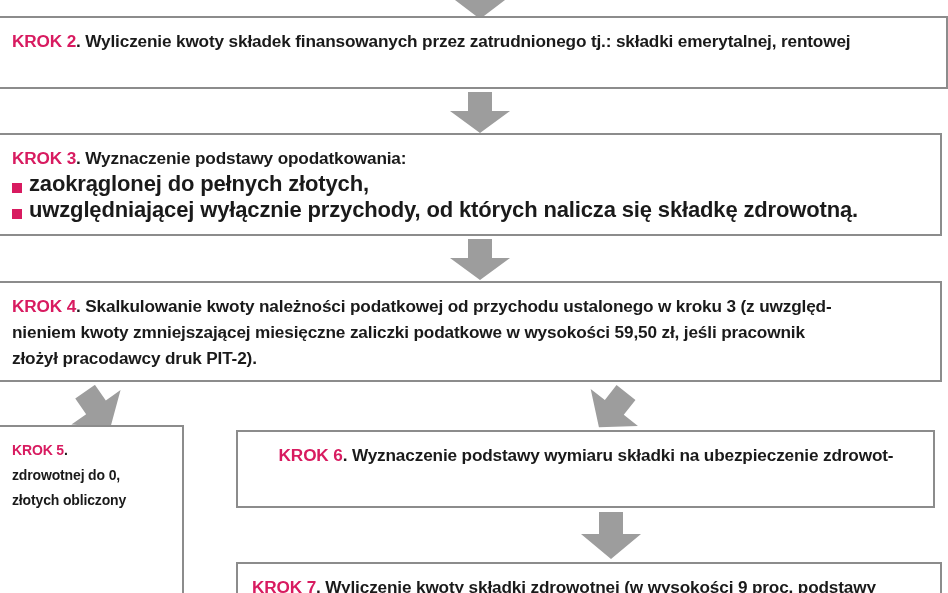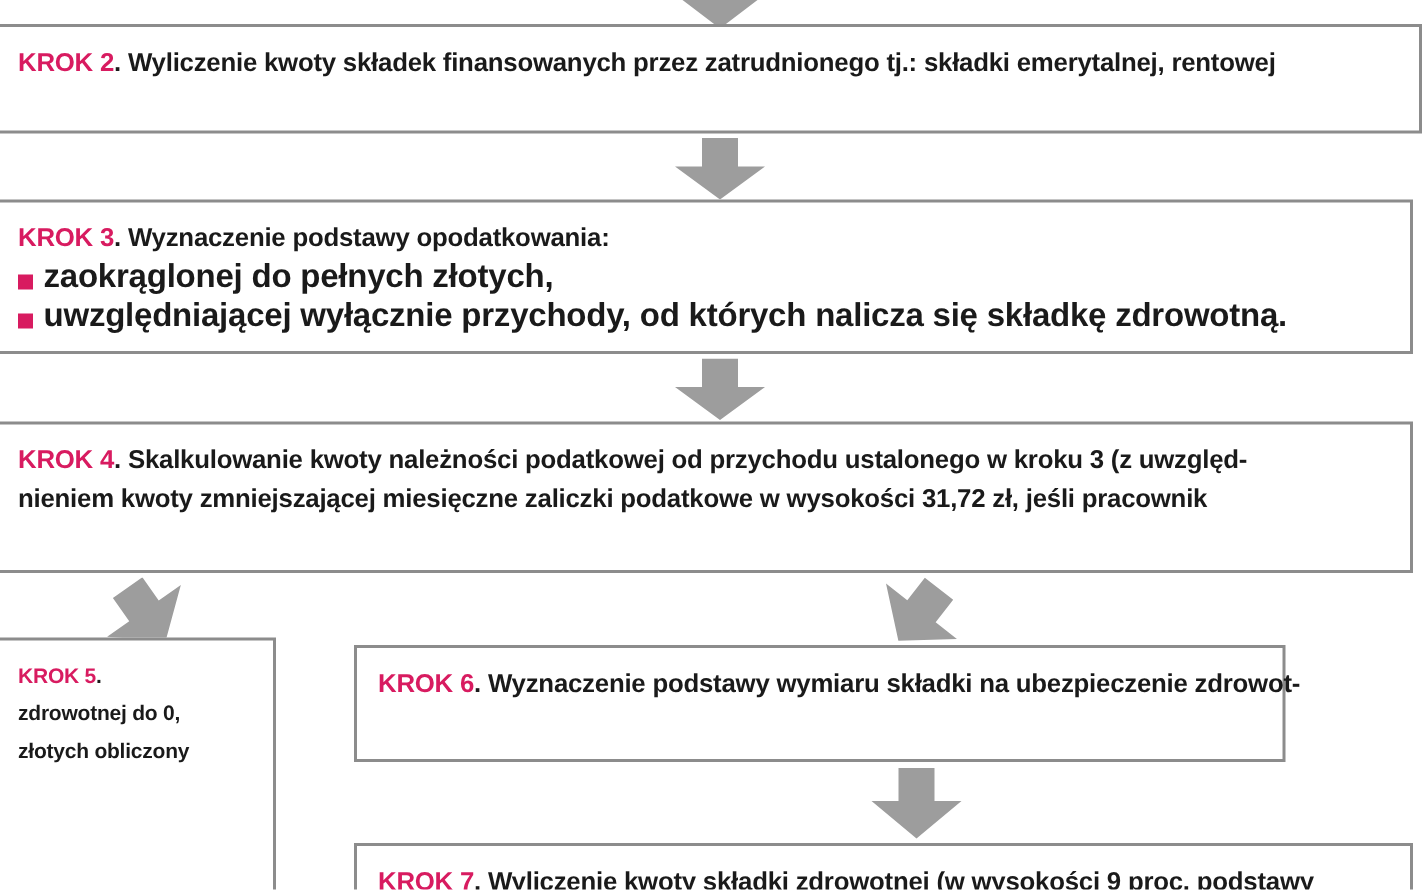--- a/index.html
+++ b/index.html
@@ -66,21 +66,21 @@
   #box-krok2      { left: -4px;   top: 16px;   width: 952px; height: 73px; }
   #arrow-2-3      { left: 446px;  top: 92px; }
   #box-krok3      { left: -4px;   top: 133px;  width: 946px; height: 103px; }
   #arrow-3-4      { left: 446px;  top: 239px; }
   #box-krok4      { left: -4px;   top: 281px;  width: 946px; height: 101px; }
 
   #arrow-branch-left  { left: 60px;  top: 385px; }
   #arrow-branch-right { left: 570px; top: 385px; }
 
   #box-krok5      { left: -4px;   top: 425px;  width: 188px; height: 185px; }
-  #box-krok6      { left: 236px;  top: 430px;  width: 621px; height: 78px; text-align: center; }
+  #box-krok6      { left: 236px;  top: 430px;  width: 699px; height: 78px; text-align: center; }
   #arrow-6-7      { left: 577px;  top: 512px; }
   #box-krok7      { left: 236px;  top: 562px;  width: 706px; height: 60px; }
 
   #box-krok5 .box-inner { padding: 11px 10px 8px 14px; }
   #box-krok5 .line { font-size: 14px; line-height: 25px; white-space: nowrap; }
 
   #box-krok7 .box-inner { padding: 10px 13px 8px 14px; }
 </style>
 </head>
 <body>
@@ -129,21 +129,22 @@
     <div class="bullet-row">
       <span class="sq"></span>
       <span>uwzględniającej wyłącznie przychody, od których nalicza się składkę zdrowotną.</span>
     </div>
   </div>
 </div>
 
 <div class="box" id="box-krok4">
   <div class="box-inner">
     <div class="line"><span class="krok">KROK 4</span><span>. Skalkulowanie kwoty należności podatkowej od przychodu ustalonego w kroku 3 (z uwzględ-</span></div>
-    <div class="line">nieniem kwoty zmniejszającej miesięczne zaliczki podatkowe w wysokości 31,72 zł, jeśli pracownik</div>
+    <div class="line">nieniem kwoty zmniejszającej miesięczne zaliczki podatkowe w wysokości 59,50 zł, jeśli pracownik</div>
+    <div class="line">złożył pracodawcy druk PIT-2).</div>
   </div>
 </div>
 
 <div class="box" id="box-krok5">
   <div class="box-inner">
     <div class="line"><span class="krok">KROK 5</span><span>.</span></div>
     <div class="line">zdrowotnej do 0,</div>
     <div class="line">złotych obliczony</div>
   </div>
 </div>

